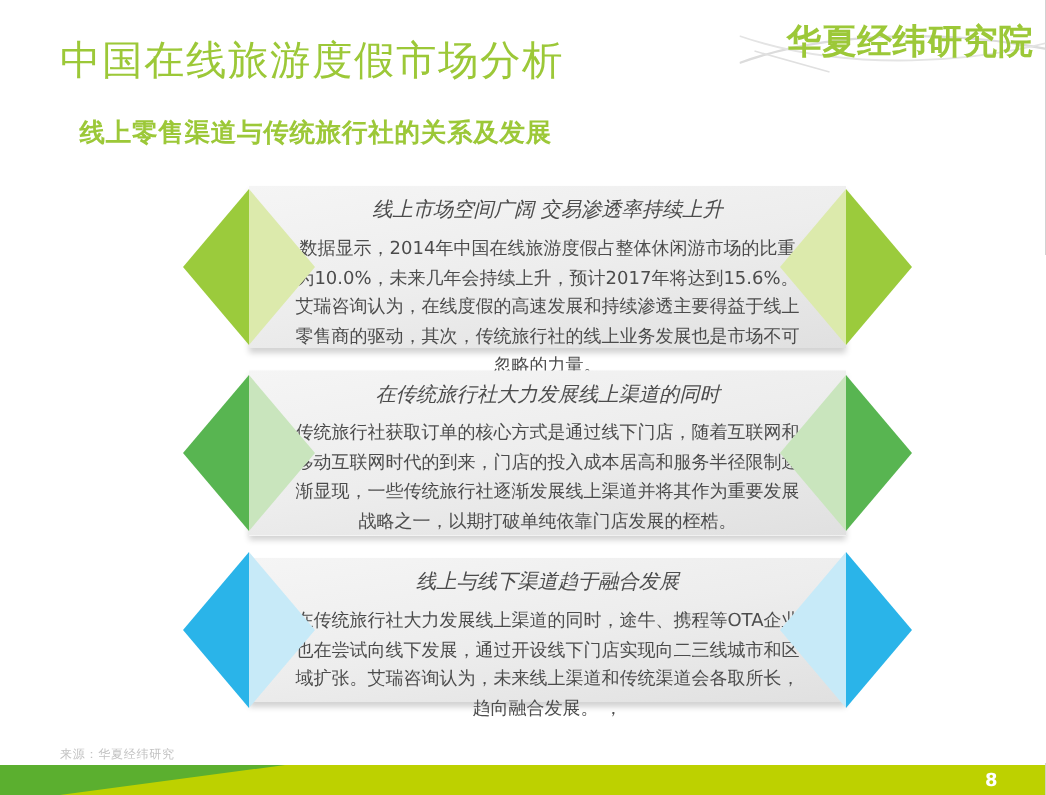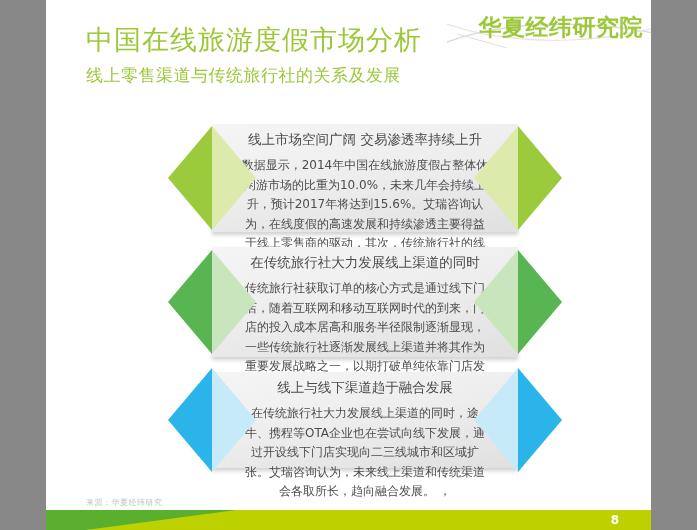--- a/index.html
+++ b/index.html
@@ -2,34 +2,34 @@
 <html><head>
 <meta charset="utf-8">
 <style>
   html,body{margin:0;padding:0;}
   body{
     font-family:"DejaVu Sans","Liberation Sans",sans-serif;
     background:#888;
   }
   .slide{
     position:relative;
-    width:605px;height:530px;
+    width:697px;height:530px;
     background:#ffffff;
     overflow:hidden;
     margin:0 auto;
   }
 
   
   .title{
     position:absolute;left:40px;top:22px;margin:0;
     font-size:27px;font-weight:400;letter-spacing:1px;
   }
   .subtitle{
-    position:absolute;left:40px;top:64px;margin:0;
-    font-size:17px;font-weight:400;letter-spacing:.5px;
+    position:absolute;left:40px;top:64px;margin:13px;
+    font-size:17px;font-weight:700;letter-spacing:.5px;
   }
   .logo{
     position:absolute;top:12px;right:8px;
     font-size:23px;font-weight:700;letter-spacing:.5px;
     white-space:nowrap;
   }
   .logo svg{position:absolute;left:-32px;top:2px;z-index:0;}
   .logo span{position:relative;z-index:1;}
 
   
@@ -44,21 +44,21 @@
     background:linear-gradient(170deg,#f5f5f5 0%,#ededed 50%,#e0e0e0 100%);
     box-shadow:0 3px 4px rgba(0,0,0,.18);
     box-sizing:border-box;
     padding:7px 28px 4px 28px;
     text-align:center;
     color:#4c4c4c;
     z-index:1;
   }
   .panel h3{
     margin:0 0 7px 0;
-    font-size:13.5px;font-weight:400;color:#4c4c4c;
+    font-size:13.5px;font-weight:400;color:#4c4c4c;font-style:italic;
   }
   .panel p{
     margin:0;
     font-size:12px;line-height:19.5px;color:#4c4c4c;
   }
 
   .diamond{
     position:absolute;width:88px;height:104px;
     top:50%;transform:translateY(-50%);
     z-index:2;

